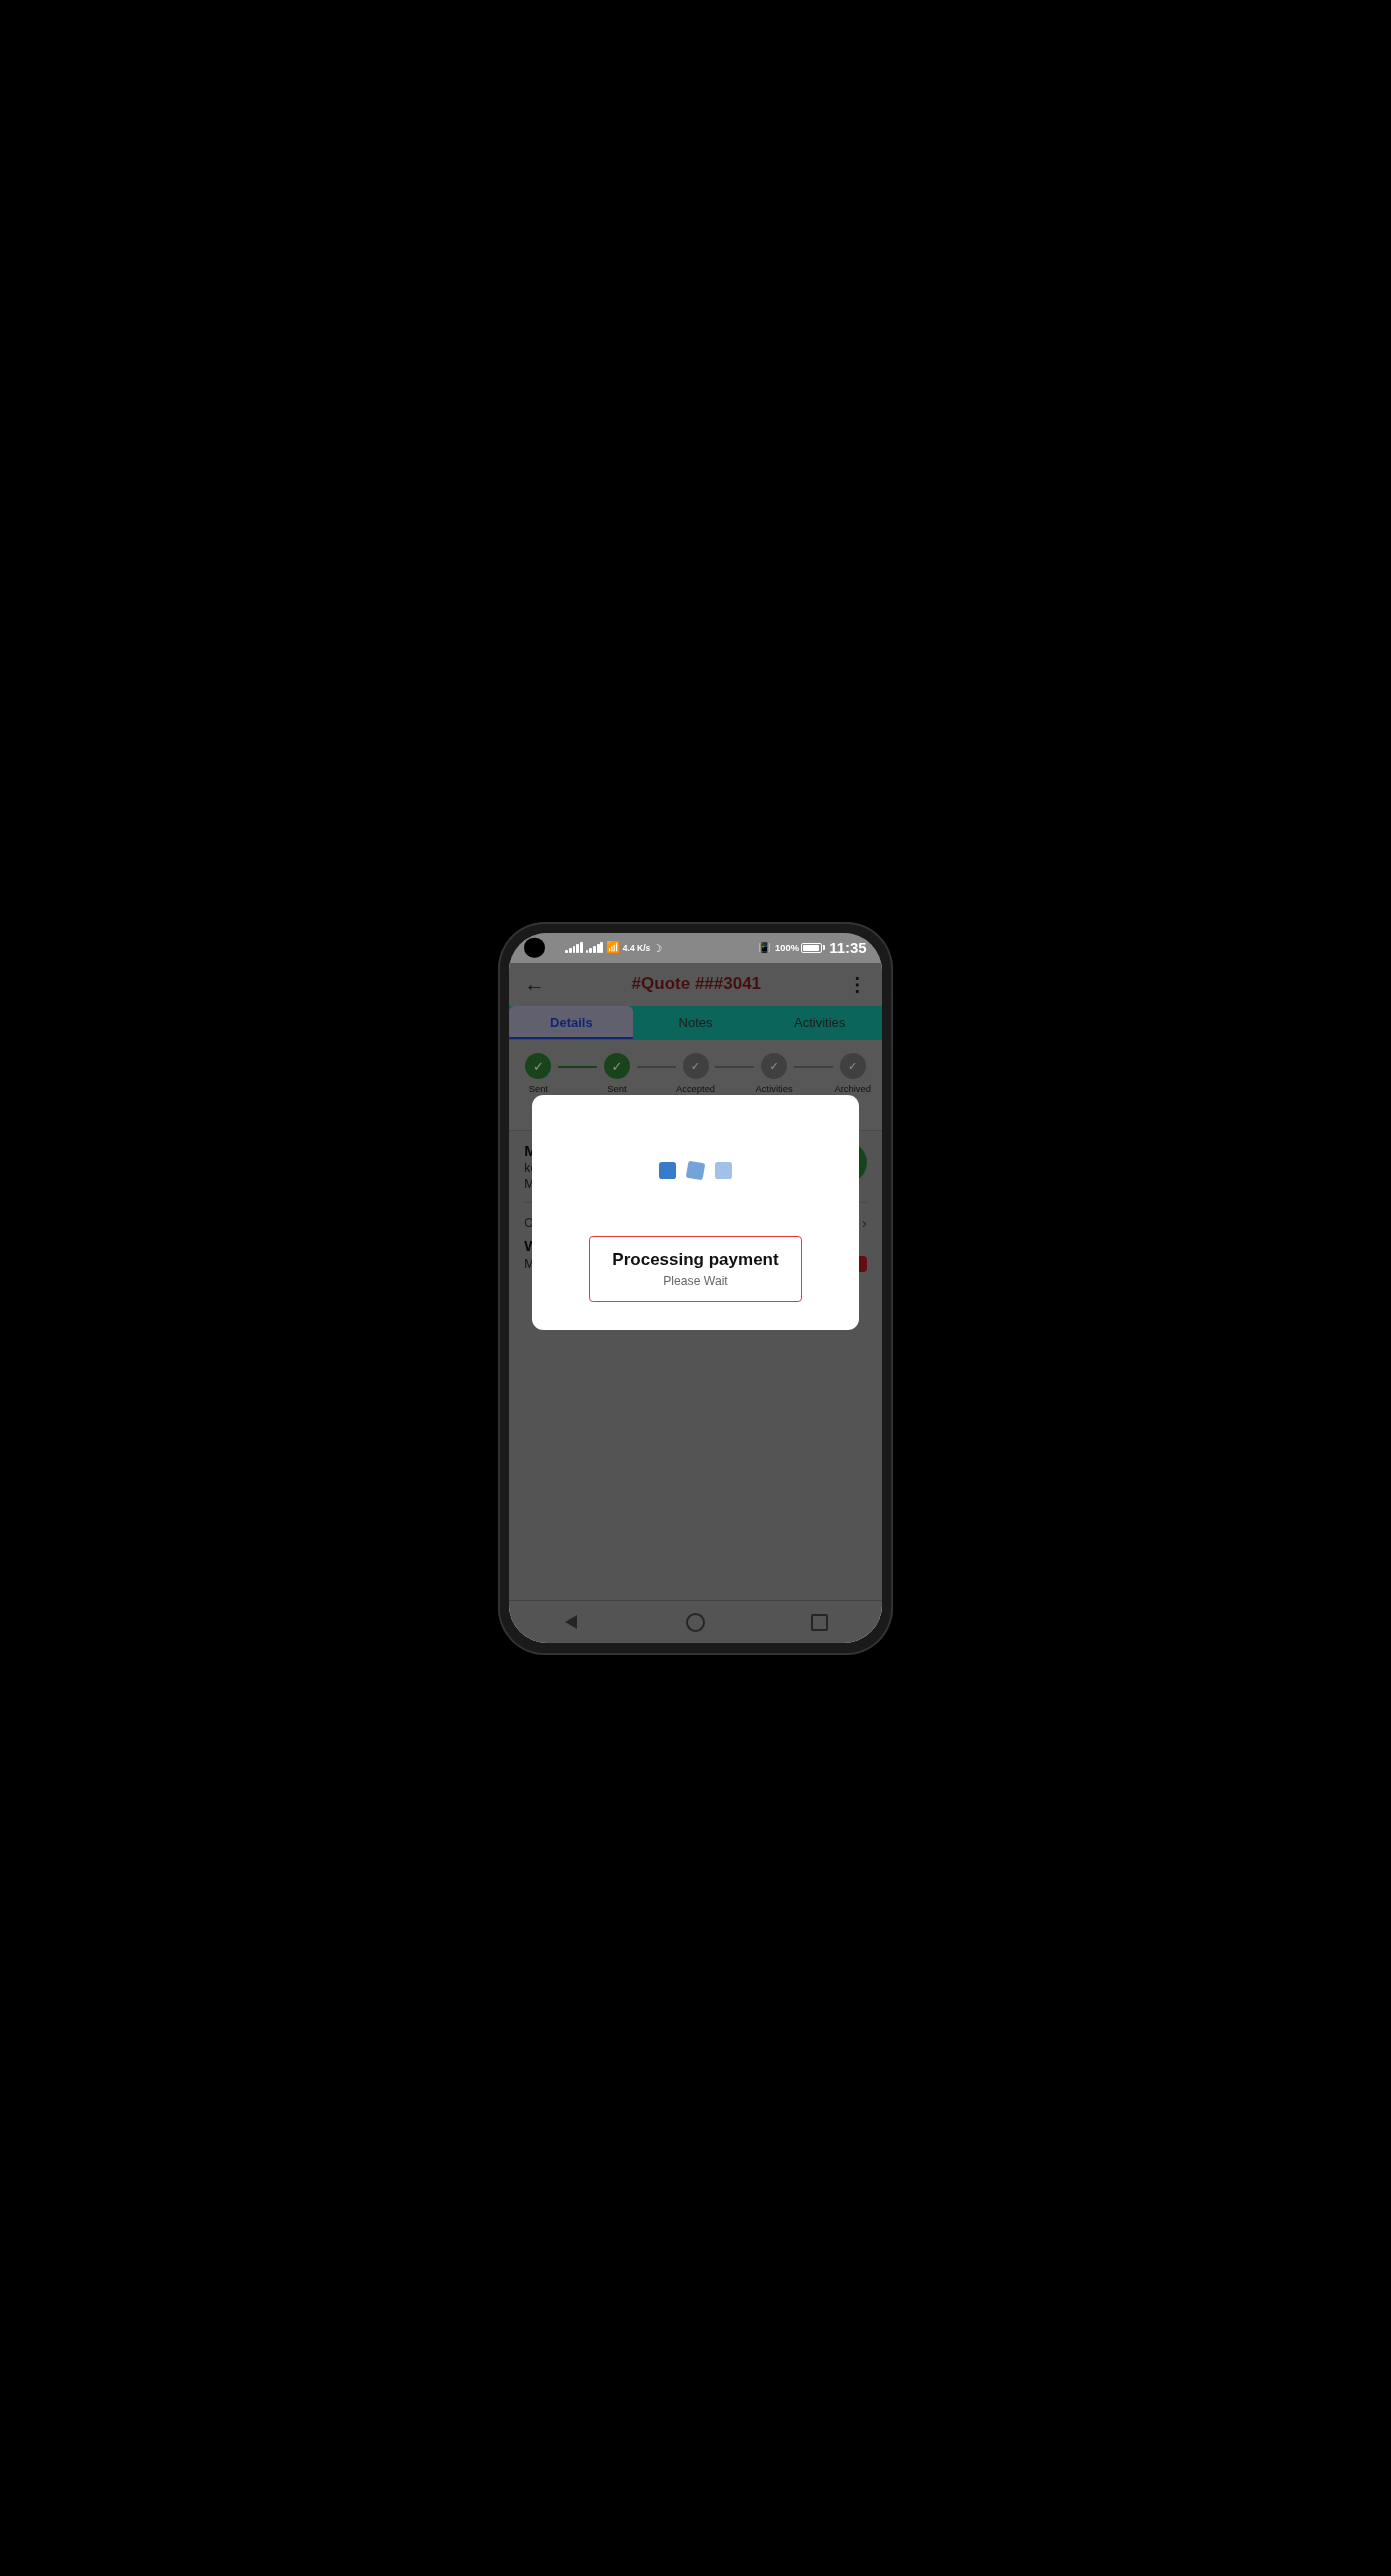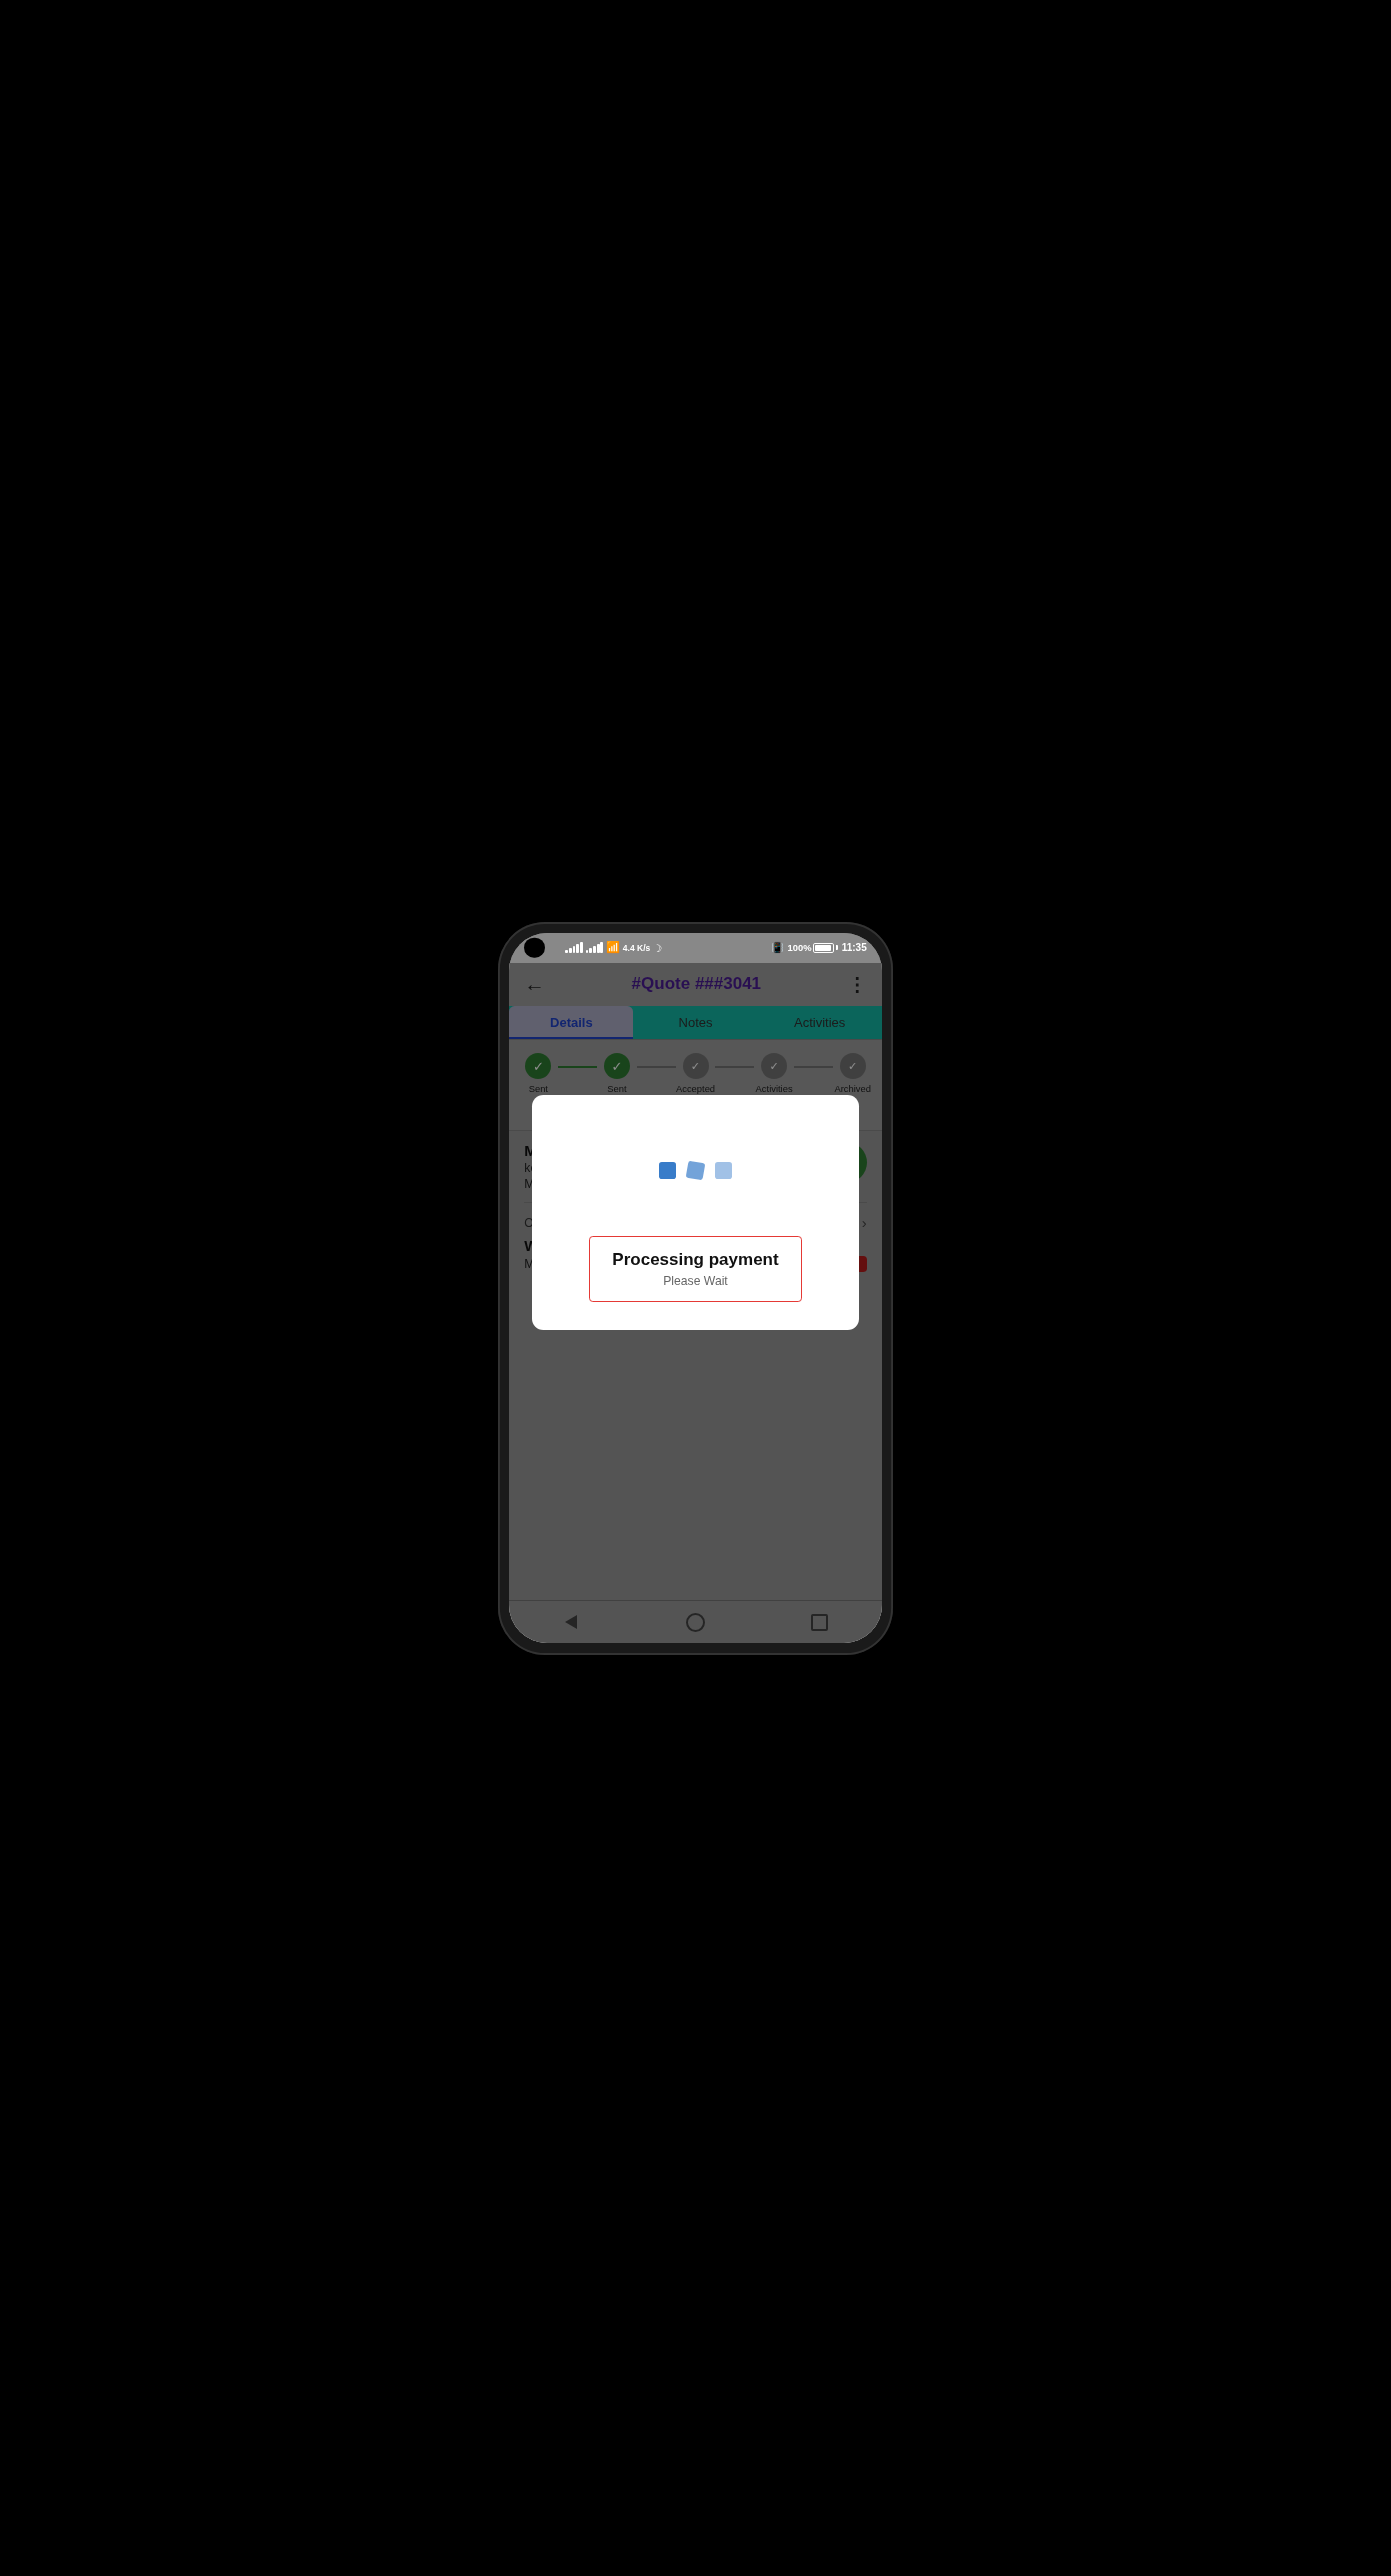--- a/index.html
+++ b/index.html
@@ -136,21 +136,21 @@
     .header-back {
       color: #222;
       font-size: 20.7px;
       font-weight: 300;
       cursor: pointer;
     }
 
     .header-title {
       font-size: 17px;
       font-weight: 700;
-      color: #4c1d95;
+      color: #7f1d1d;
       flex: 1;
       text-align: center;
     }
 
     .header-menu {
       color: #222;
       font-size: 19px;
       font-weight: 700;
       cursor: pointer;
     }
@@ -512,21 +512,21 @@
         <span style="font-size:10.3px;">📳</span>
 
         <div class="battery-icon">
           <span style="font-size:9.4px;color:#fff;">100%</span>
           <div class="battery-body">
             <div class="battery-fill"></div>
           </div>
           <div class="battery-tip"></div>
         </div>
 
-        <span style="font-size:10px;color:#fff;font-weight:700;">11:35</span>
+        <span style="font-size:15px;color:#fff;font-weight:700;">11:35</span>
       </div>
     </div>
 
     <div class="app-content">
 
       <div class="header">
         <span class="header-back">←</span>
         <span class="header-title">#Quote ###3041</span>
         <span class="header-menu">⋮</span>
       </div>

